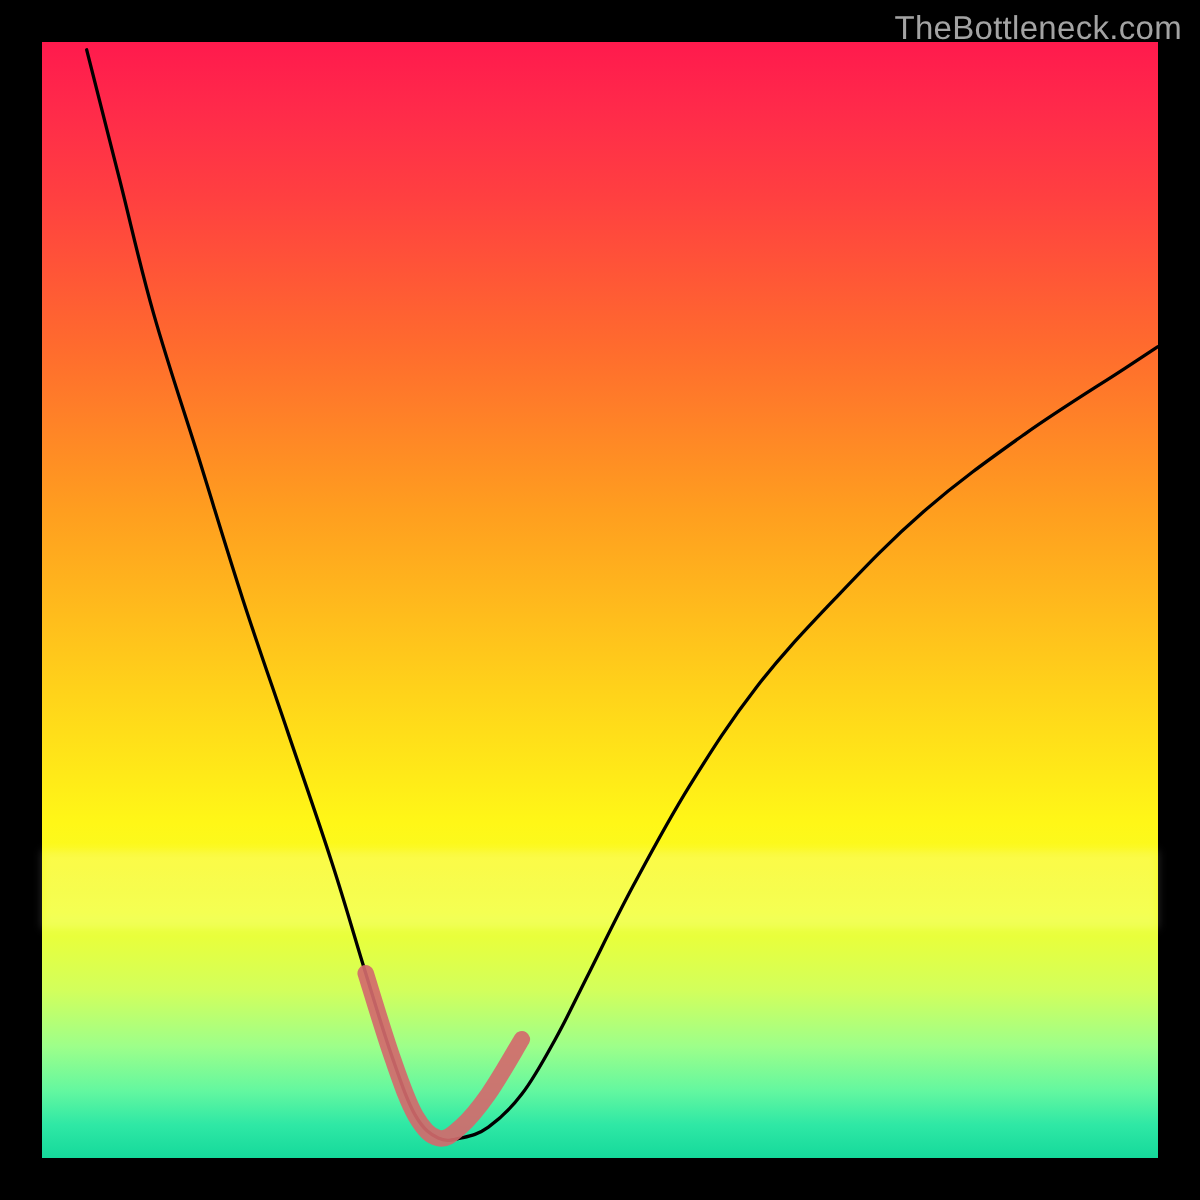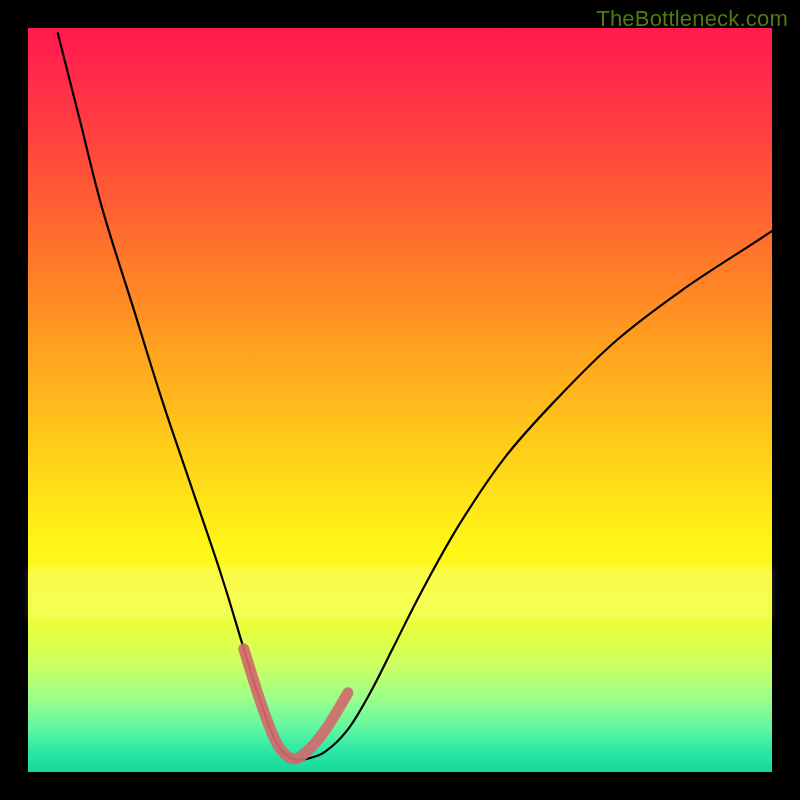--- a/index.html
+++ b/index.html
@@ -10,21 +10,21 @@
     background: #000;
     position: relative;
   }
   .watermark {
     position: absolute;
     top: 6px;
     right: 12px;
     font-family: Arial, Helvetica, sans-serif;
     font-size: 22px;
     font-weight: 500;
-    color: #4d7c0f;
+    color: #a3a3a3;
     letter-spacing: 0.2px;
   }
   .plot {
     position: absolute;
     left: 28px;
     top: 28px;
     width: 744px;
     height: 744px;
     background: linear-gradient(to bottom,
       #ff1a4d 0%,

